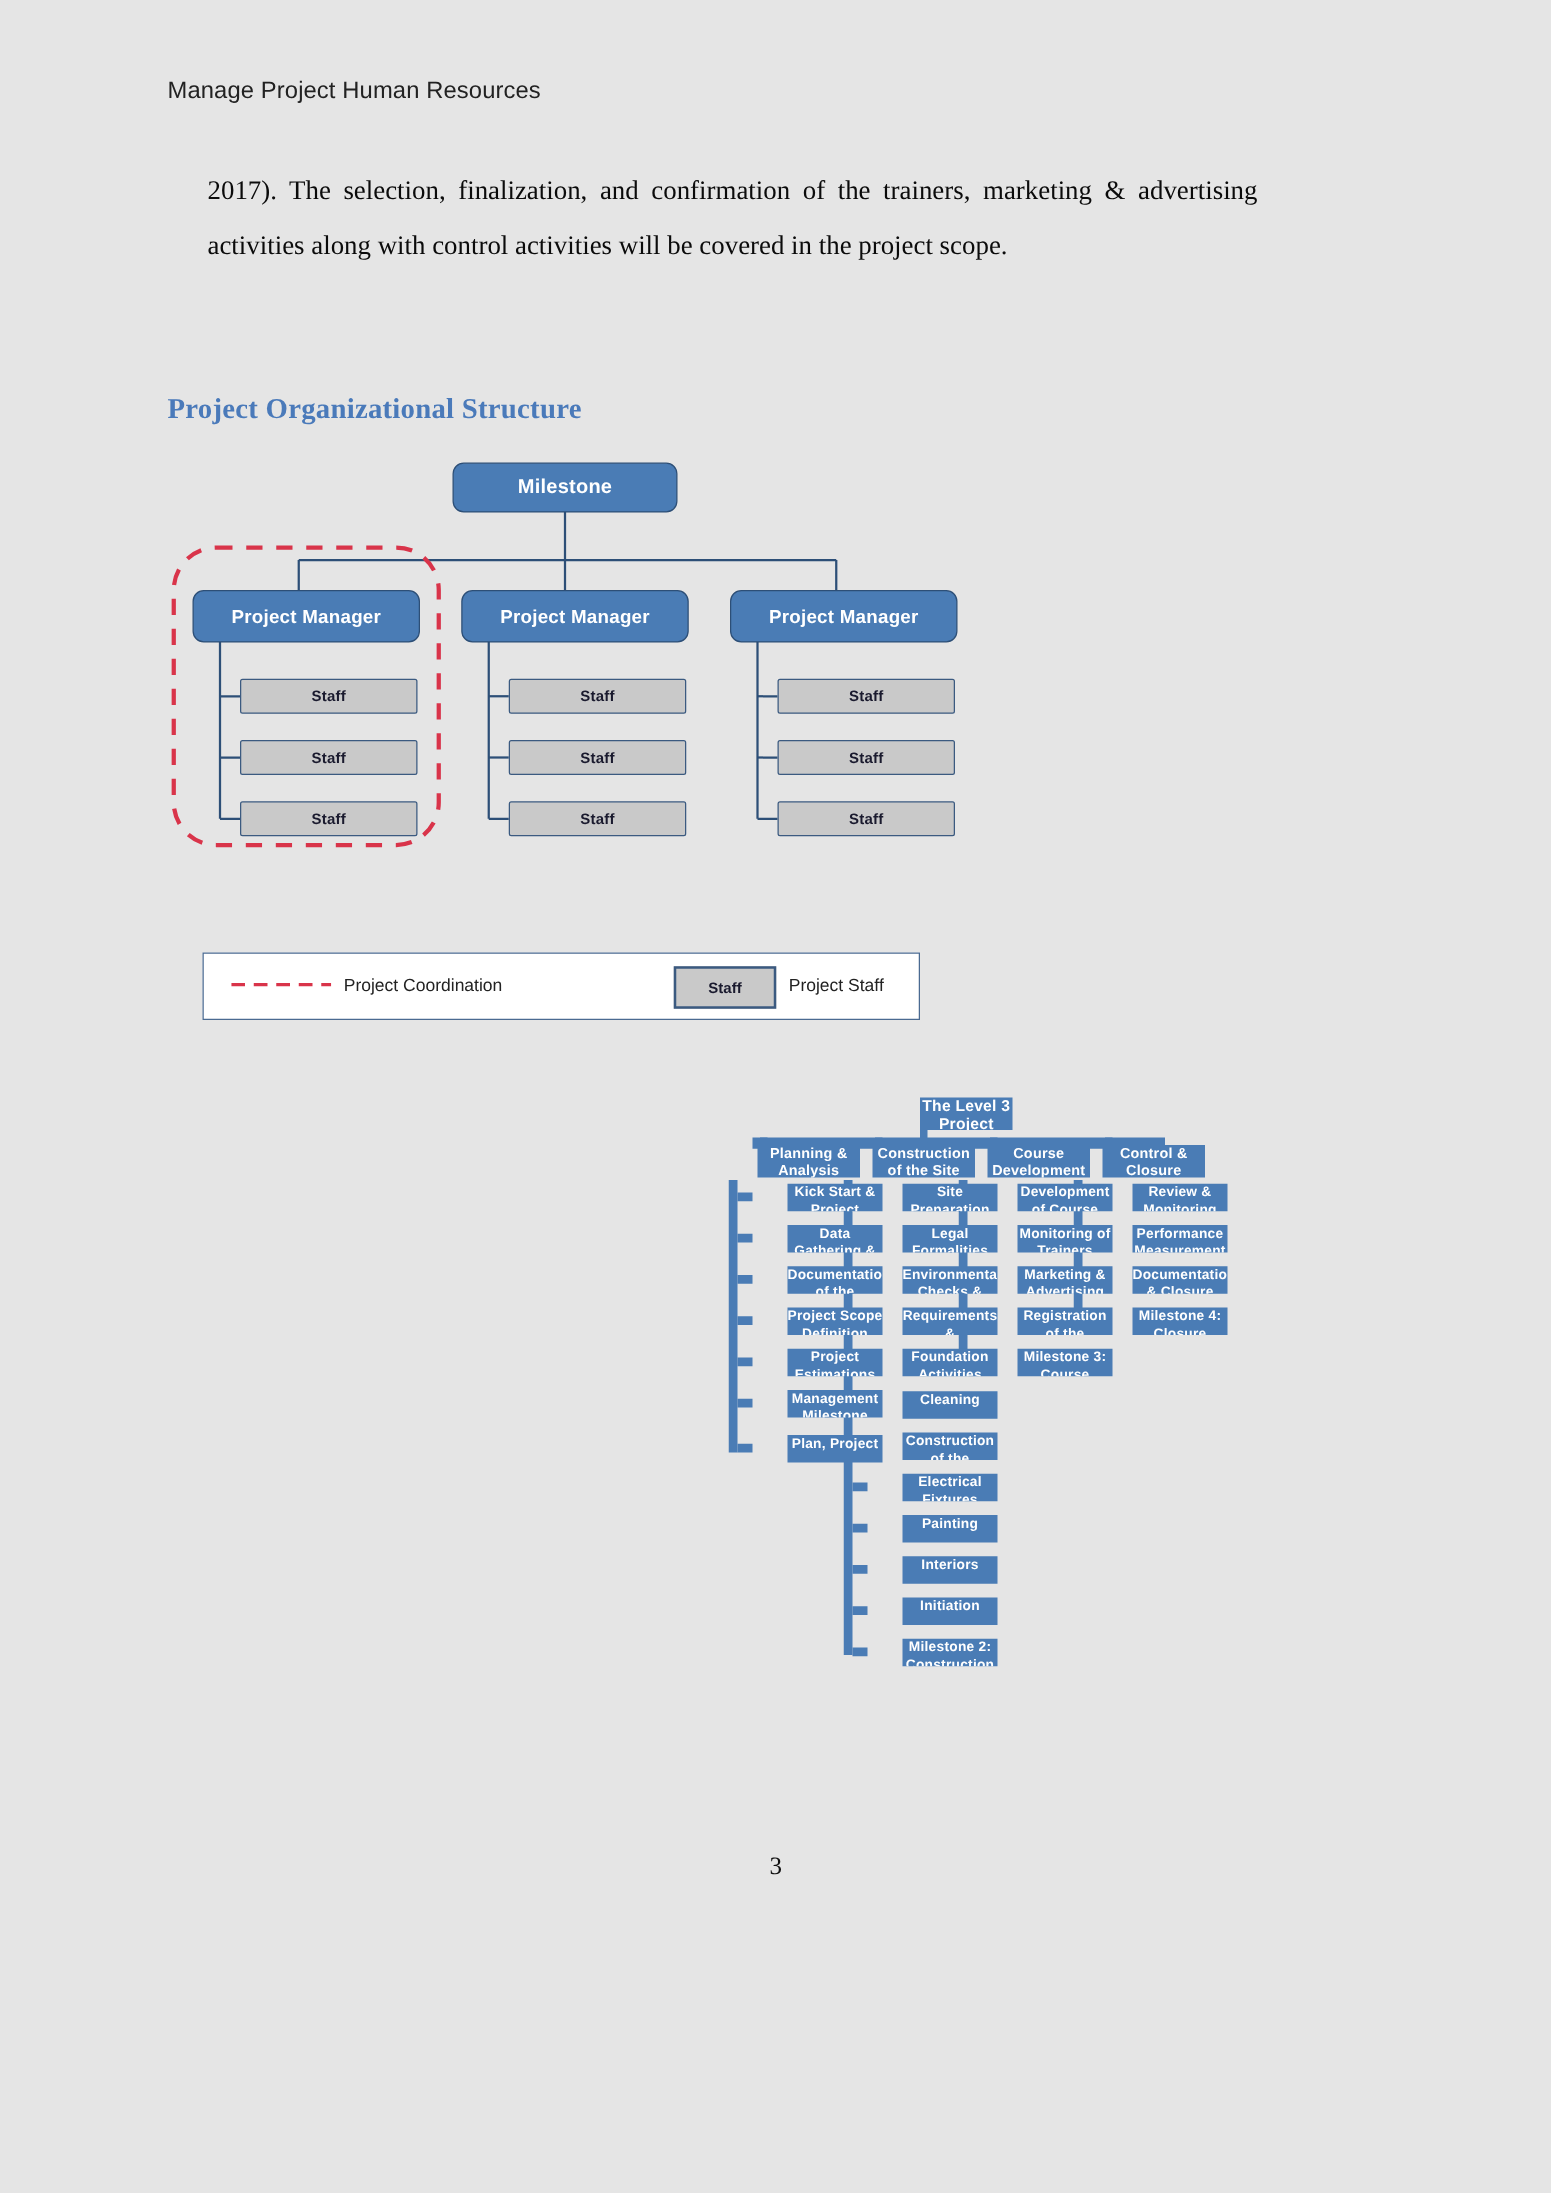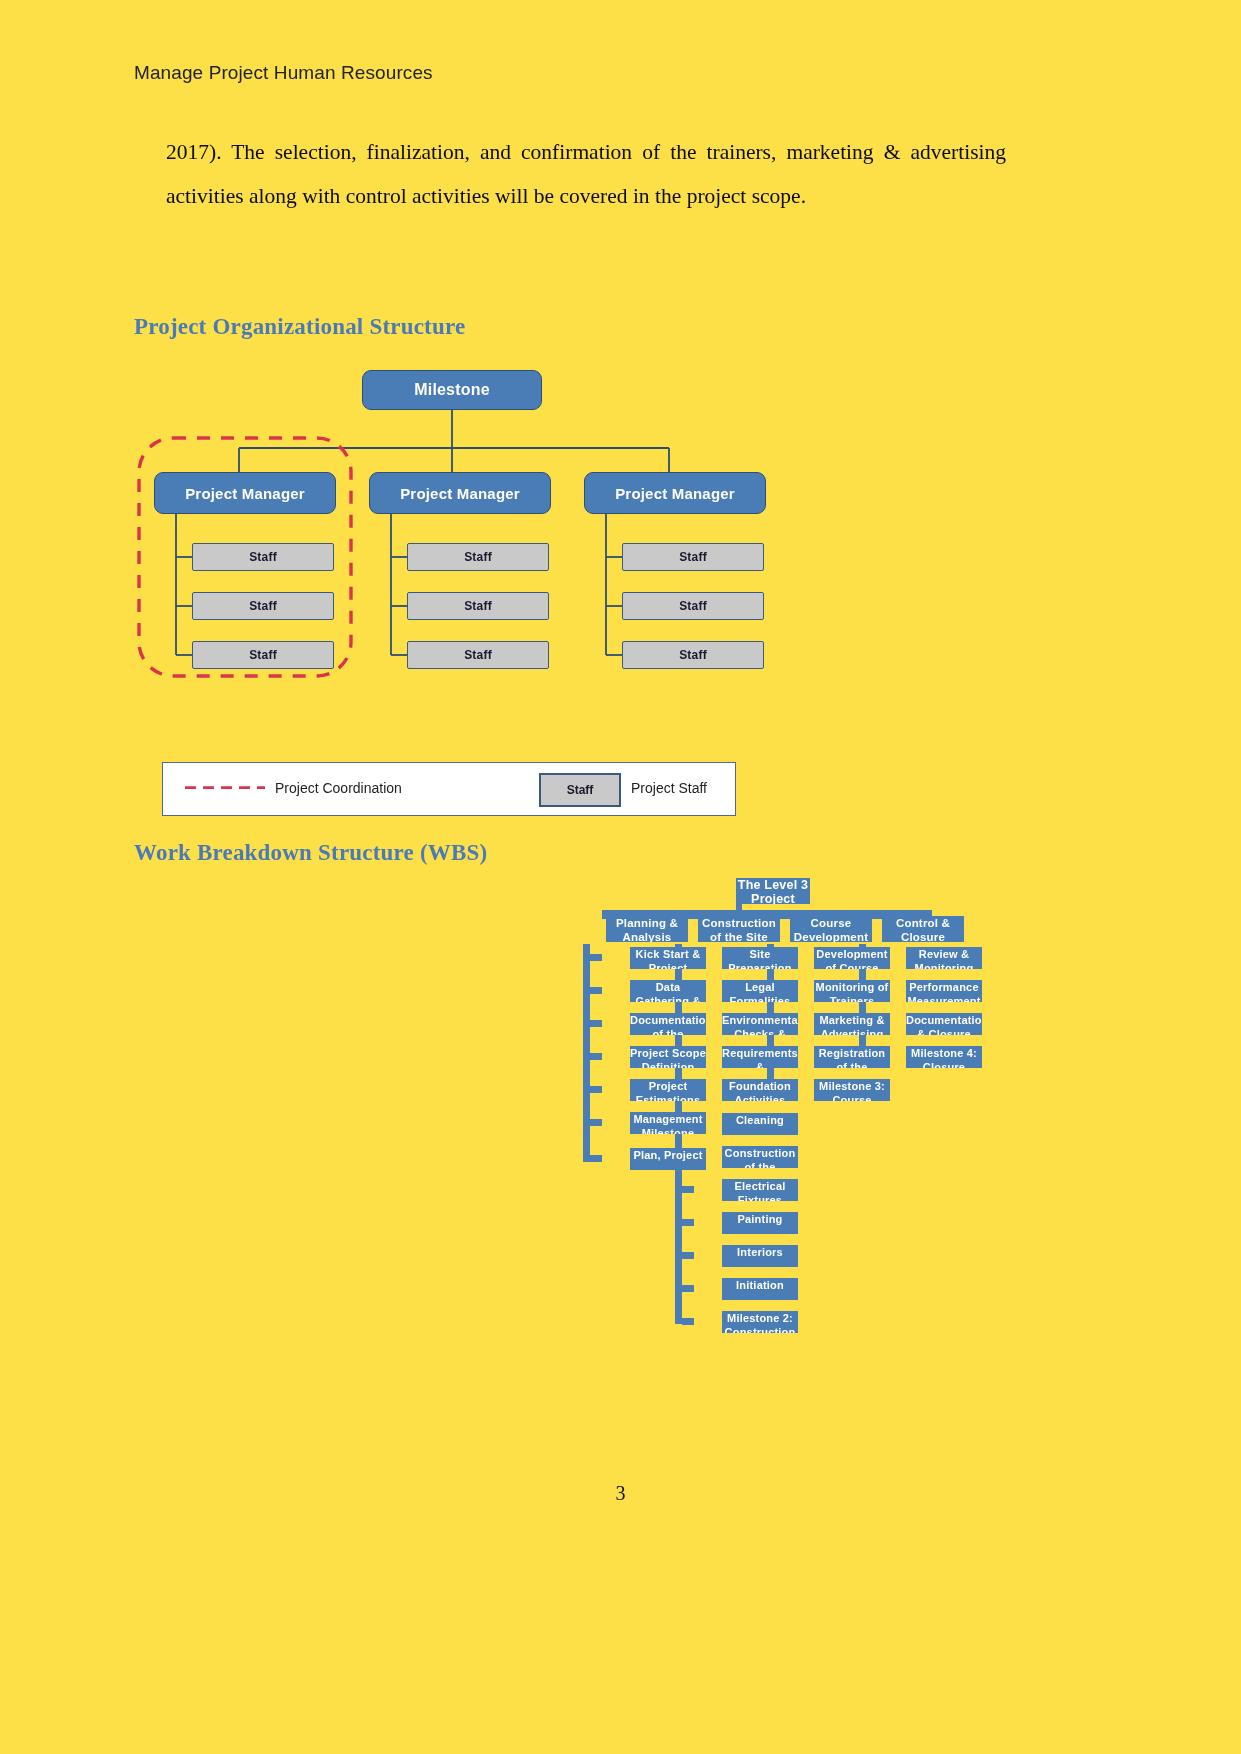--- a/index.html
+++ b/index.html
@@ -1,17 +1,17 @@
 <!DOCTYPE html>
 <html><head>
 <meta charset="utf-8">
 <style>
   html,body{margin:0;padding:0;background:#ffffff;}
   body{width:1241px;height:1754px;position:relative;font-family:"Liberation Serif",serif;color:#000;}
-  .page{position:absolute;inset:0;background:#fde047;}
+  .page{position:absolute;inset:0;background:#e5e5e5;}
 
   .doc-header{position:absolute;left:134px;top:62px;font-family:"Liberation Sans",sans-serif;
     font-size:19px;color:#222;letter-spacing:.1px;}
 
   .body-text{position:absolute;left:134px;width:840px;font-family:"Liberation Serif",serif;
     font-size:21.5px;line-height:44px;text-align:justify;text-justify:inter-word;color:#0b0b0b;margin-left:32px;}
   #para1{top:130px;}
   #para2{top:226px;}
 
   .h2{position:absolute;left:134px;font-family:"Liberation Serif",serif;font-weight:bold;
@@ -113,21 +113,20 @@
 
   <div class="legend">
     <svg class="legend-dash" width="80" height="6">
       <line x1="0" y1="3" x2="80" y2="3" stroke="#d9344a" stroke-width="3.4" stroke-dasharray="11 7"></line>
     </svg>
     <div class="legend-lbl" id="legend-coord-label">Project Coordination</div>
     <div id="legend-staff-chip">Staff</div>
     <div class="legend-lbl" id="legend-staff-label">Project Staff</div>
   </div>
 
-  <div class="h2" id="h2-wbs">Work Breakdown Structure (WBS)</div>
 
   <div class="wbs">
     <svg width="400" height="480">
 
       <rect x="32" y="38" width="330" height="9" fill="#4a7cb5"></rect>
       <rect x="166" y="28" width="6" height="14" fill="#4a7cb5"></rect>
 
       <rect x="38" y="38" width="6" height="16" fill="#4a7cb5"></rect>
       <rect x="130" y="38" width="6" height="16" fill="#4a7cb5"></rect>
       <rect x="222" y="38" width="6" height="16" fill="#4a7cb5"></rect>

